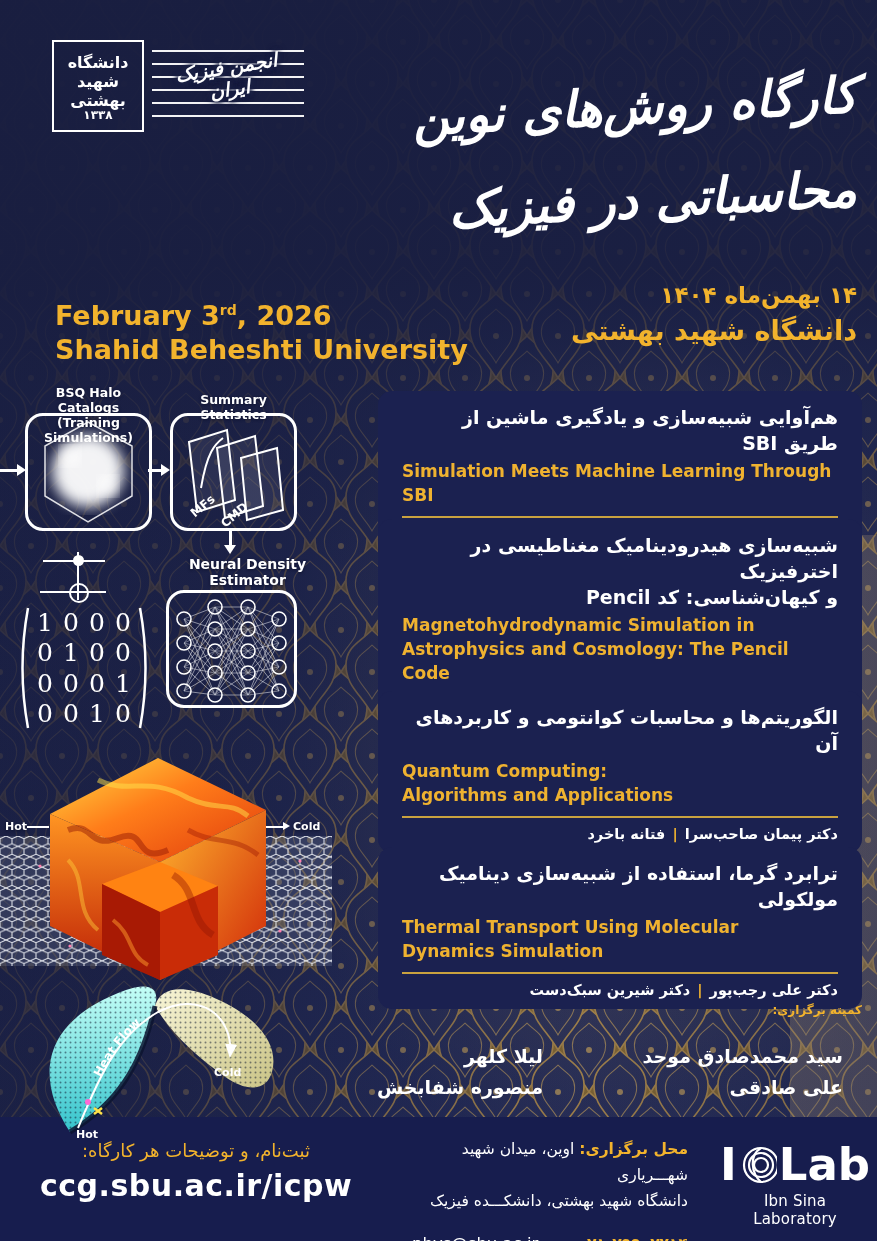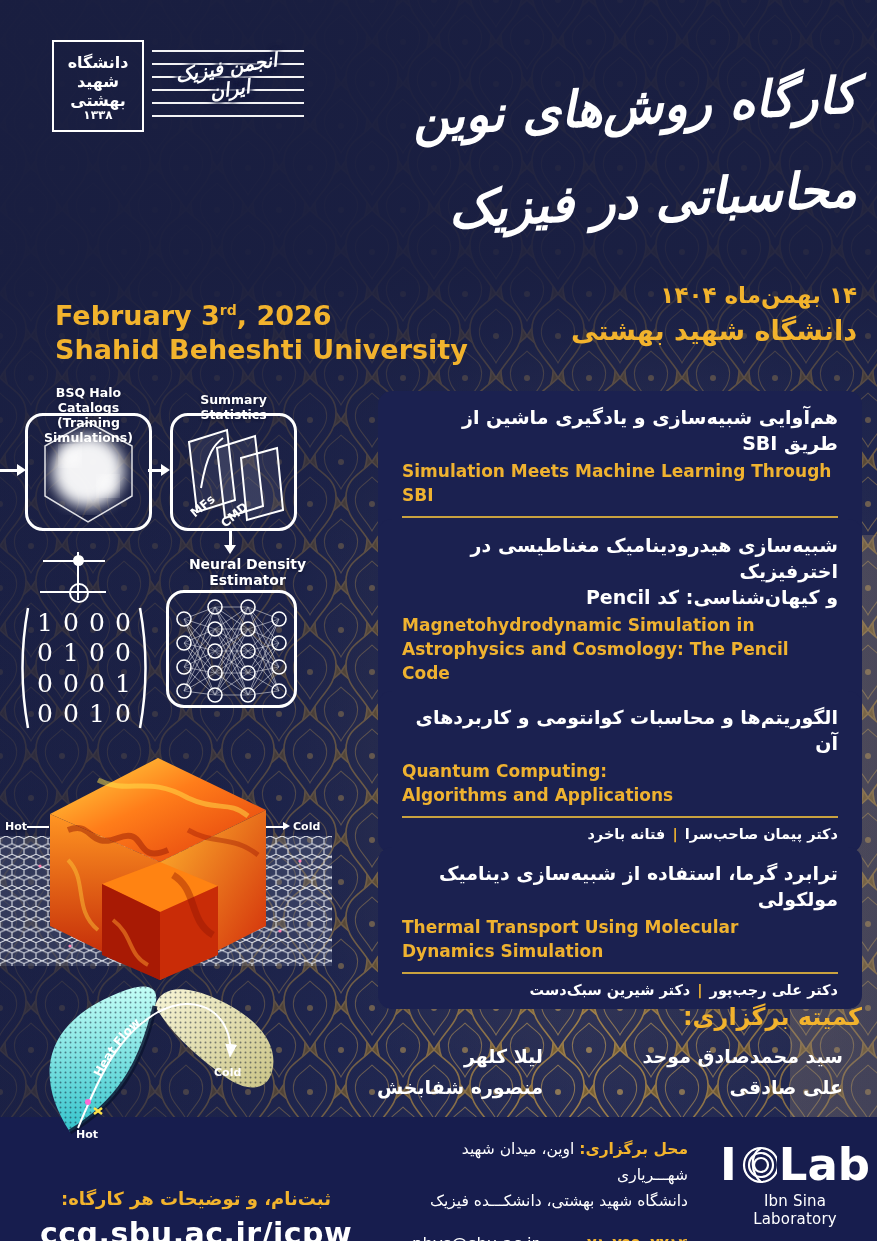--- a/index.html
+++ b/index.html
@@ -67,27 +67,27 @@
   }
   .card-fa{direction:rtl;text-align:right;font-size:19px;line-height:26px;font-weight:bold;color:#fff;}
   .card-fa span{display:block;}
   .card-en{font-size:17px;line-height:24px;font-weight:bold;color:#efb230;margin-top:3px;}
   .card-en span{display:block;}
   .card-div{border:none;border-top:2px solid #c9a23f;margin:9px 0 8px 0;}
   .card-sp{direction:rtl;text-align:right;font-size:14.5px;line-height:17px;font-weight:bold;color:#fff;}
   .card-sp .sep{color:#efb230;padding:0 7px;}
   .c1{top:391px;} .c2{top:519px;} .c3{top:691px;} .c4{top:847px;}
   
-  .committee-h{right:15px;top:1003px;font-size:24px;font-weight:bold;color:#f2b32d;direction:rtl;}
+  .committee-h{right:15px;top:1003px;font-size:12px;font-weight:bold;color:#f2b32d;direction:rtl;}
   .committee-col{direction:rtl;text-align:right;font-size:19px;font-weight:bold;line-height:31px;color:#fff;}
   .cc-r{right:34px;top:1041px;} .cc-l{right:334px;top:1041px;}
   
   .footer{left:0;top:1117px;width:877px;height:124px;background:#171d4e;}
   .f-reg{left:40px;top:1140px;width:312px;text-align:center;}
-  .f-reg-label{font-size:18px;font-weight:bold;color:#f2b32d;direction:rtl;margin-top:48px;}
+  .f-reg-label{font-size:18px;font-weight:normal;color:#f2b32d;direction:rtl;}
   .f-reg-url{font-size:30px;font-weight:bold;color:#fff;margin-top:7px;letter-spacing:.5px;}
   .f-venue{left:412px;top:1136px;width:276px;direction:rtl;text-align:right;
            font-size:15.5px;line-height:26px;color:#fff;}
   .f-venue .gold{color:#f2b32d;font-weight:bold;}
   .f-venue-row3{display:flex;direction:ltr;justify-content:space-between;align-items:center;margin-top:17px;}
   .f-email{font-size:16.5px;color:#fff;}
   .f-phone{font-size:15.5px;font-weight:bold;color:#f2b32d;direction:ltr;}
   .islab{left:720px;top:1141px;width:150px;}
   .islab-row{display:flex;align-items:center;gap:2px;}
   .islab-word{font-size:45px;font-weight:bold;color:#fff;line-height:48px;}

